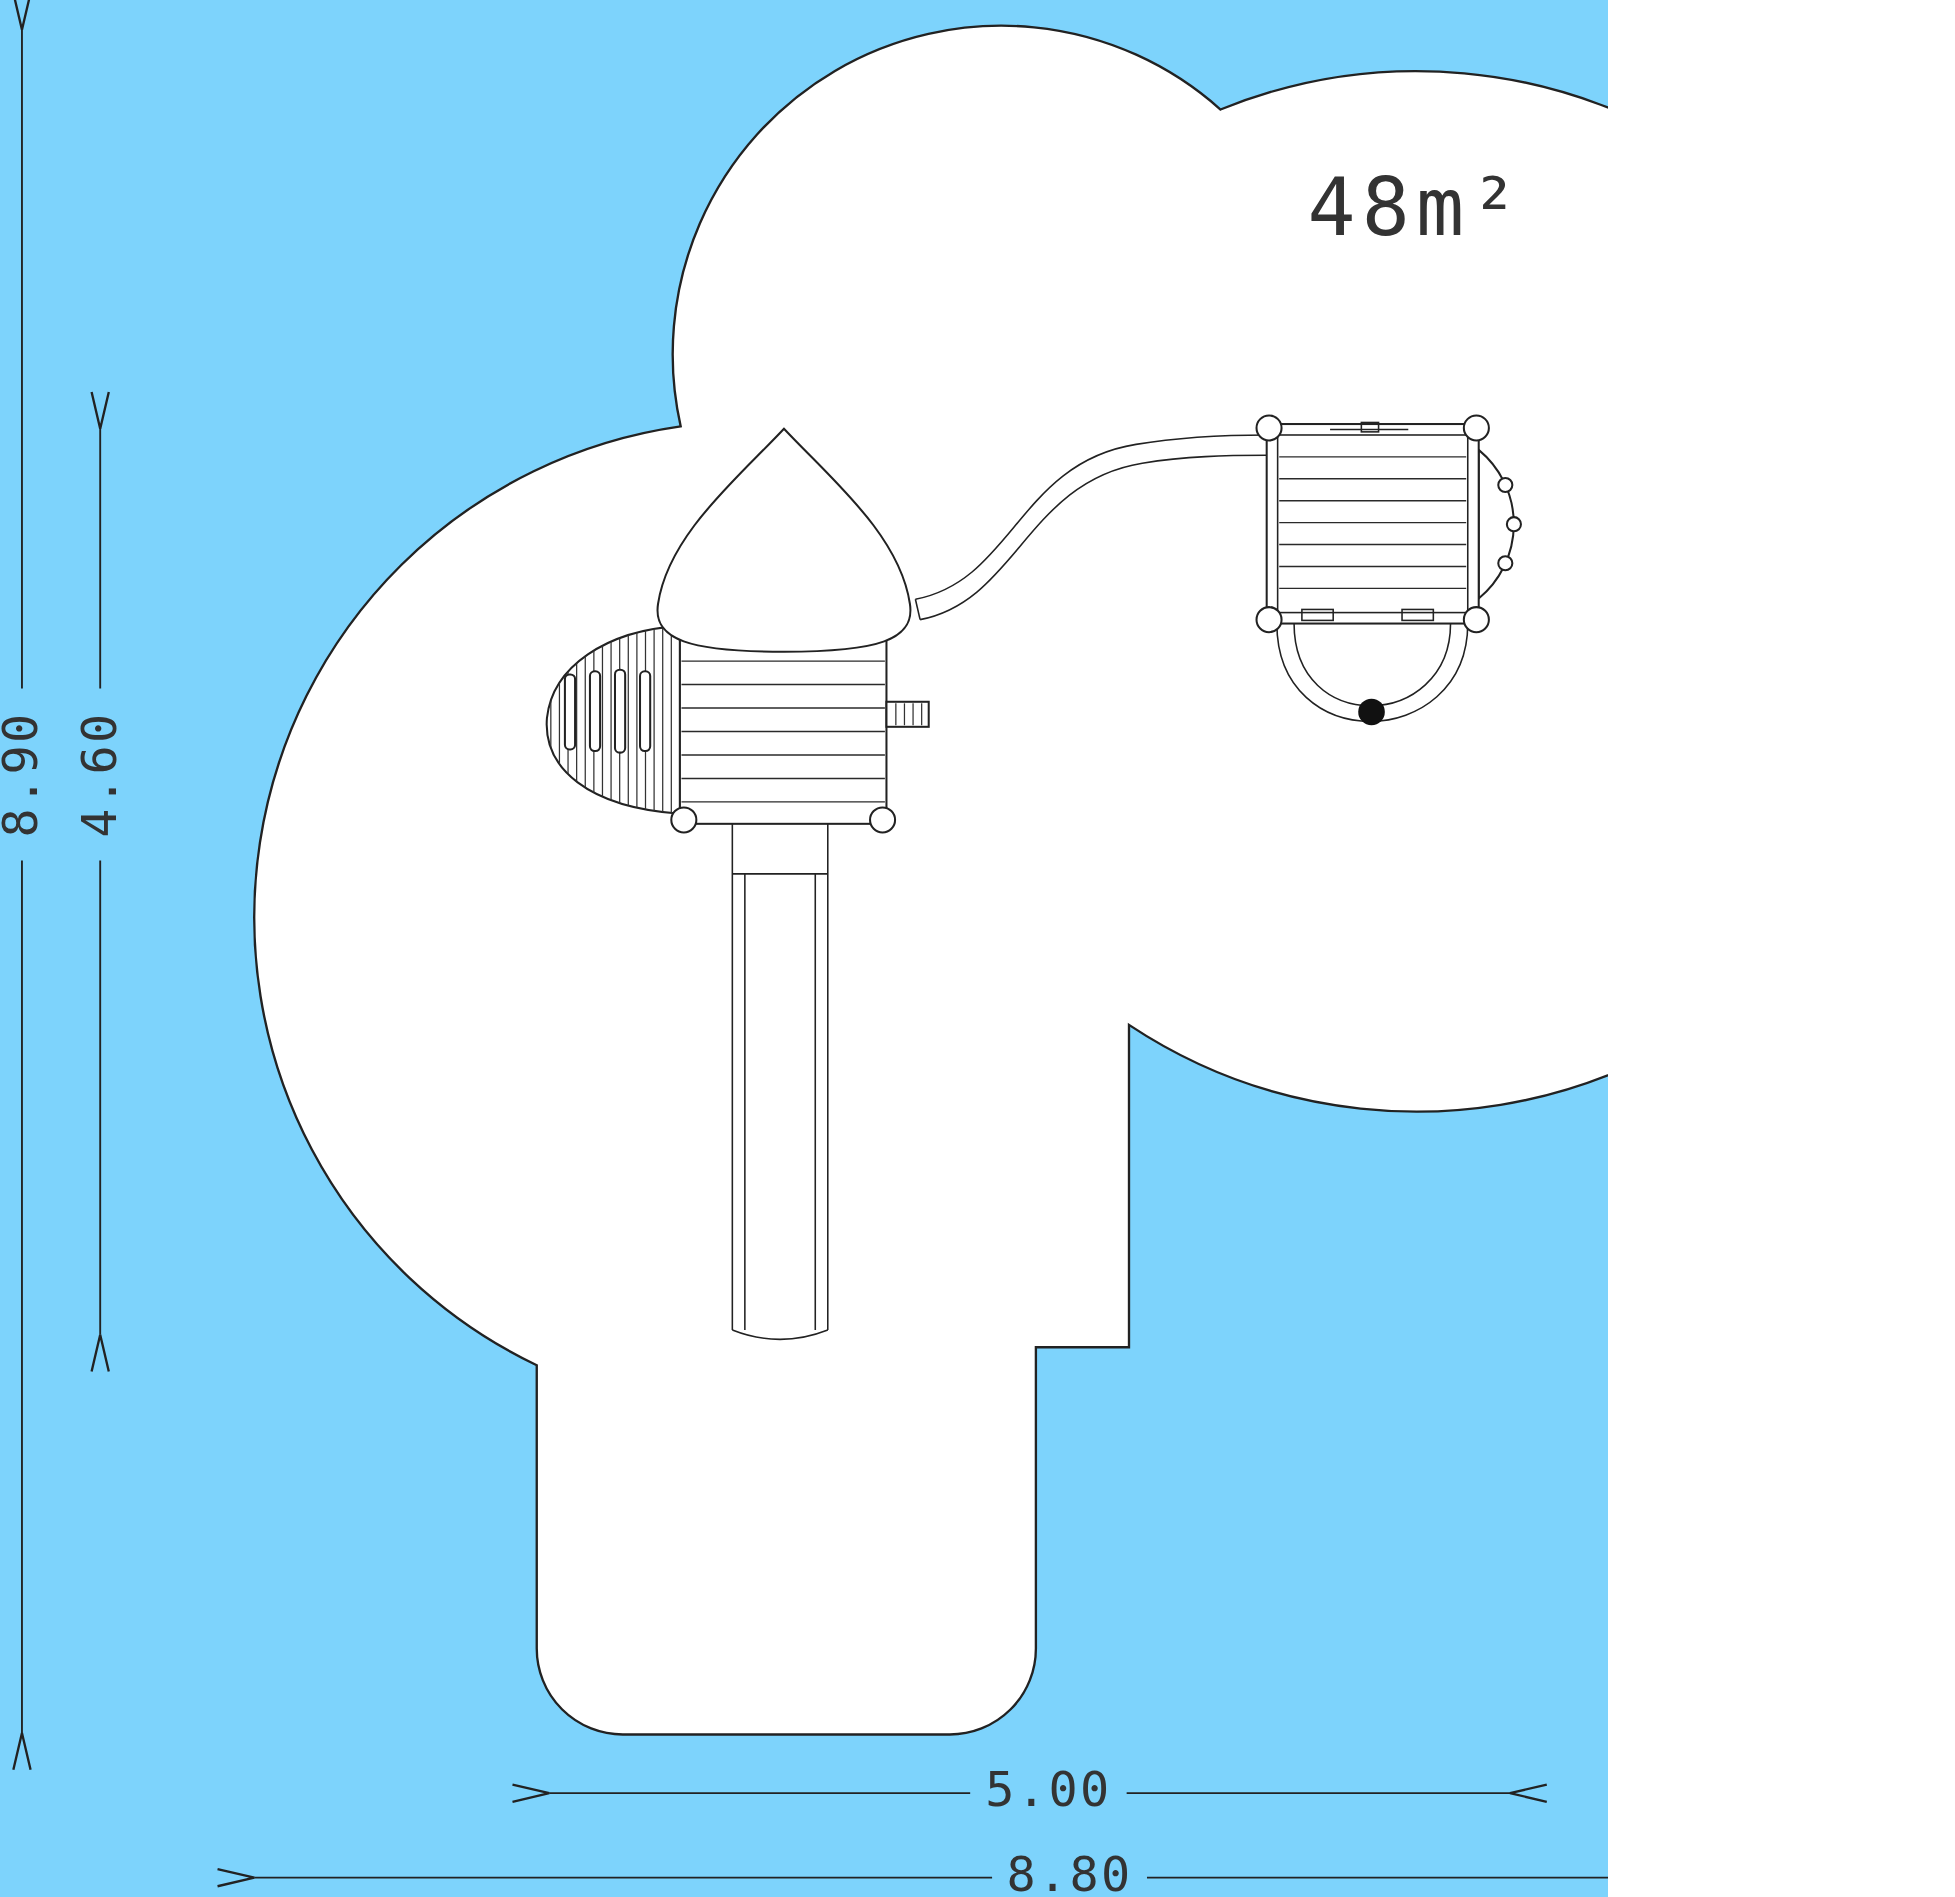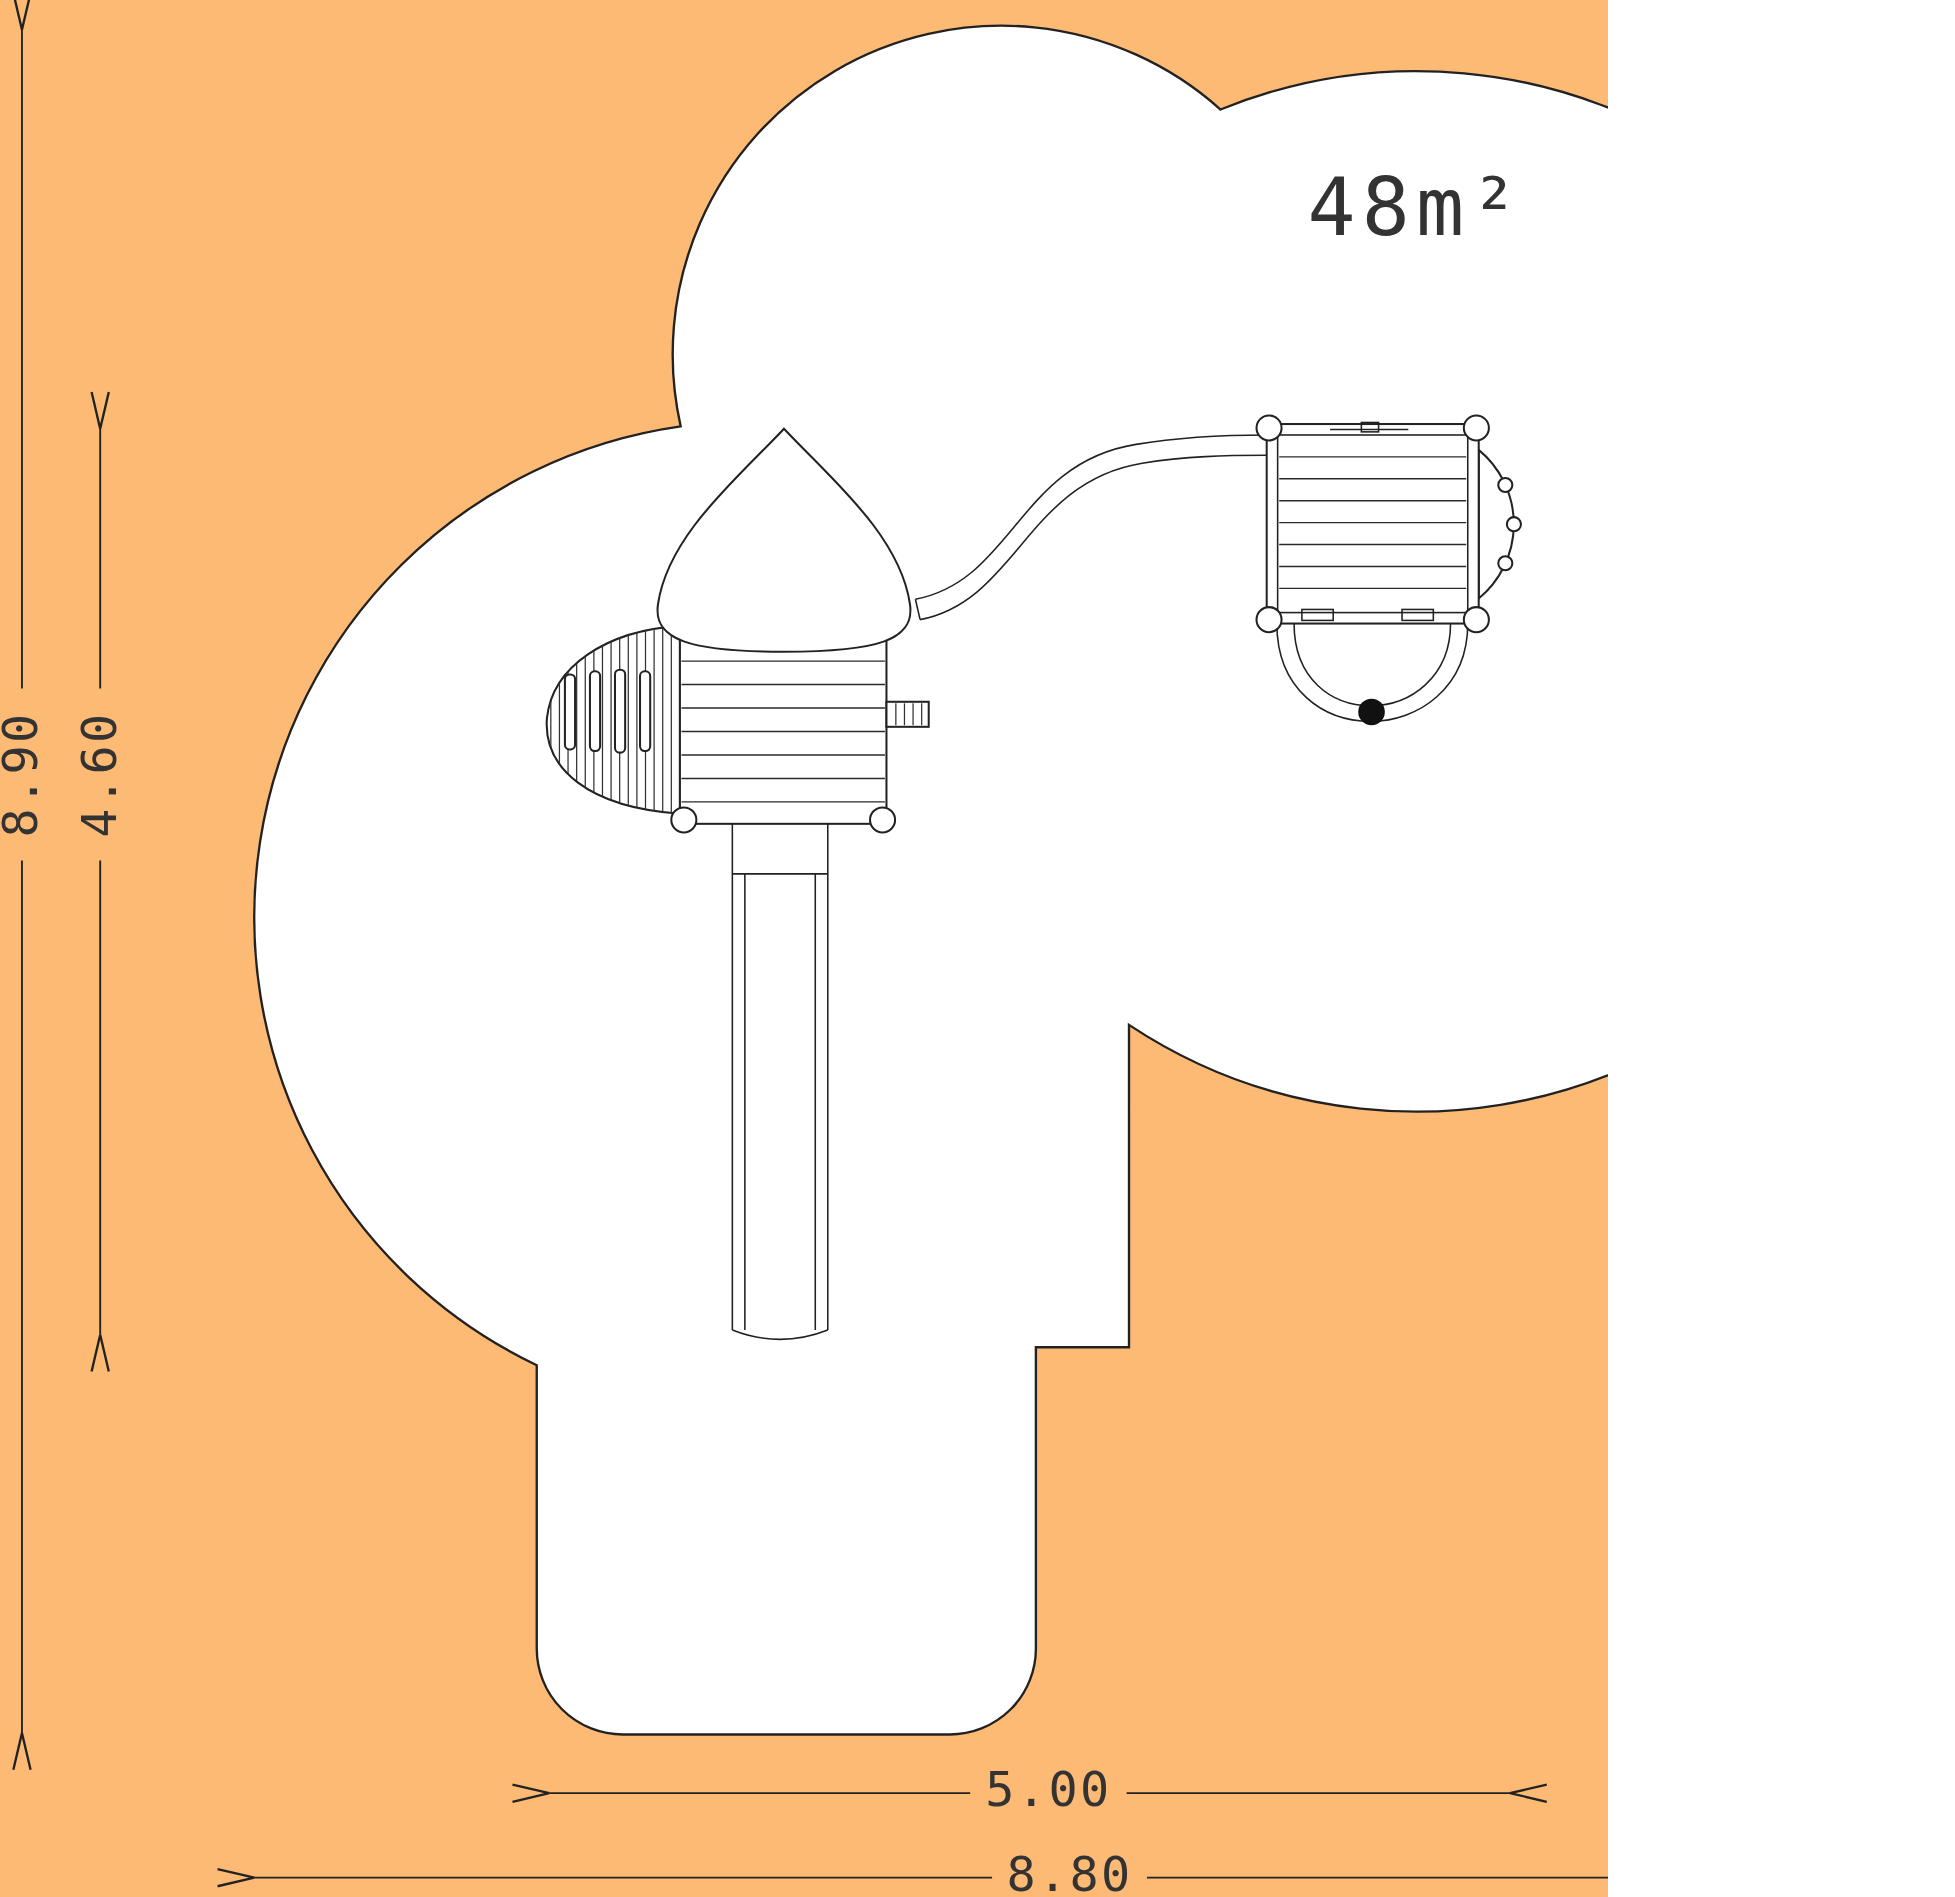--- a/index.html
+++ b/index.html
@@ -7,21 +7,21 @@
     padding: 0;
     background: #ffffff;
     width: 1956px;
     height: 1898px;
     font-family: "DejaVu Sans Mono", "Liberation Mono", monospace;
   }
   .canvas {
     position: relative;
     width: 1608px;
     height: 1898px;
-    background: #fdba74;
+    background: #7dd3fc;
     overflow: hidden;
   }
   svg { display: block; }
   .outline      { fill: #ffffff; stroke: #222222; stroke-width: 3; }
   .part         { fill: #ffffff; stroke: #222222; stroke-width: 2.6; }
   .part-thin    { fill: none;    stroke: #222222; stroke-width: 2; }
   .hatch        { stroke: #333333; stroke-width: 1.6; }
   .plank        { stroke: #2a2a2a; stroke-width: 1.8; }
   .dim-line     { stroke: #222222; stroke-width: 2.4; fill: none; }
   .dim-text     { fill: #333333; font-size: 62px; letter-spacing: 3px; }

